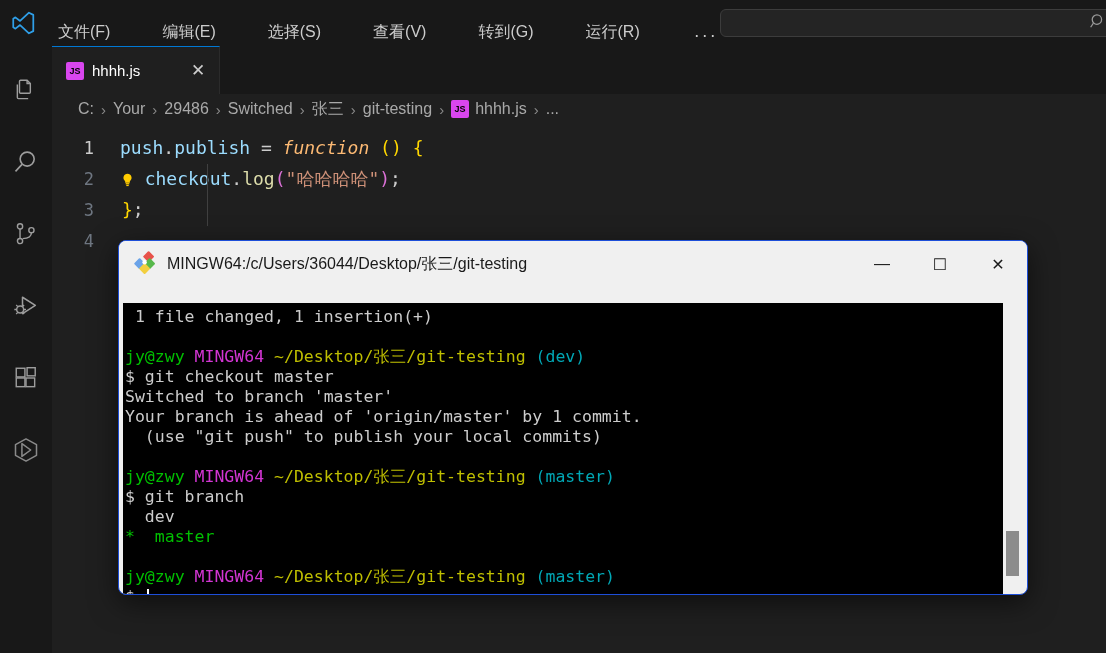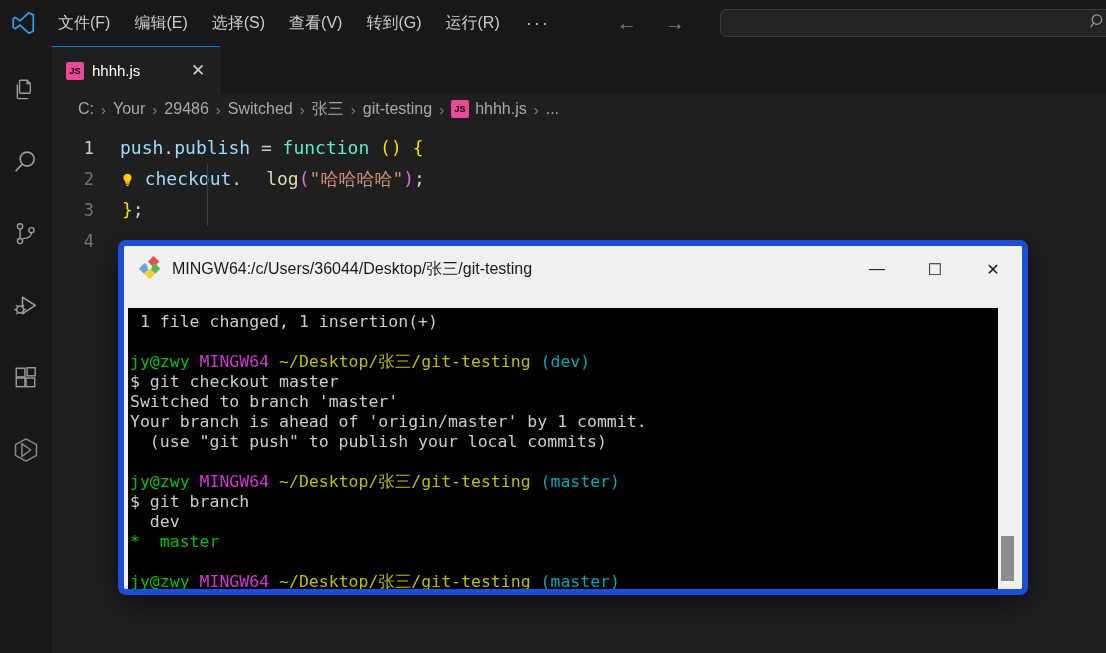--- a/index.html
+++ b/index.html
@@ -11,21 +11,21 @@
   }
   #root { position: relative; width: 1106px; height: 653px; background: #1f1f1f; }
 
   
   .titlebar {
     position: absolute; left: 0; top: 0; width: 1106px; height: 46px;
     background: #181818;
     display: flex; align-items: center;
   }
   .vscode-logo { width: 46px; height: 46px; display: flex; align-items: center; justify-content: center; }
-  .menu-items { display: flex; align-items: center; height: 46px; }
+  .menu-items { display: flex; align-items: flex-end; height: 46px; gap: 28px; }
   .menu-item {
     color: #cccccc; font-size: 16px; padding: 4px 12px; cursor: default;
     white-space: nowrap; line-height: 20px;
   }
   .menu-more { color: #cccccc; font-size: 18px; padding: 0 14px; letter-spacing: 2px; }
   .nav-arrows { display: flex; align-items: center; margin-left: 52px; gap: 26px; }
   .nav-arrow { color: #868686; font-size: 20px; width: 22px; text-align: center; }
   .cmd-center {
     position: absolute; left: 720px; top: 9px; width: 396px; height: 28px;
     background: #242424; border: 1px solid #3c3c3c; border-radius: 6px;
@@ -52,21 +52,21 @@
     position: absolute; left: 52px; top: 46px; width: 1054px; height: 607px;
     background: #1f1f1f;
   }
   .tabbar { position: relative; height: 48px; background: #181818; }
   .tab {
     position: absolute; left: 0; top: 0; width: 168px; height: 48px;
     background: #1f1f1f; border-top: 1px solid #0078d4; border-right: 1px solid #2b2b2b;
     display: flex; align-items: center; padding: 0 10px 0 14px; gap: 8px;
   }
   .js-badge {
-    width: 18px; height: 18px; background: #ec4899; color: #000;
+    width: 18px; height: 18px; background: #d946ef; color: #000;
     font-size: 9px; font-weight: bold; display: flex; align-items: center;
     justify-content: center; border-radius: 2px; flex: none;
     font-family: "Liberation Sans", sans-serif;
   }
   .tab-label { color: #ffffff; font-size: 15px; flex: 1; white-space: nowrap; }
   .tab-close { color: #cccccc; font-size: 17px; width: 22px; text-align: center; cursor: pointer; }
 
   
   .breadcrumb {
     height: 30px; display: flex; align-items: center; padding-left: 26px;
@@ -78,33 +78,33 @@
 
   
   .code-area { position: relative; background: #1f1f1f; padding-top: 8px; font-family: "DejaVu Sans Mono", monospace; }
   .code-line { height: 31px; display: flex; align-items: center; font-size: 18px; }
   .ln { width: 68px; text-align: right; color: #6e7681; padding-right: 26px; flex: none; font-size: 17px; }
   .ln.active { color: #cccccc; }
   .indent-guide {
     position: absolute; left: 155px; top: 40px; width: 1px; height: 62px; background: #404040;
   }
   .tk-var { color: #9cdcfe; }
-  .tk-prop { color: #dcdcaa; margin-left: 24px; }
+  .tk-prop { color: #dcdcaa; }
   .tk-punct { color: #cccccc; }
-  .tk-kw { color: #5eead4; }
+  .tk-kw { color: #fdba74; font-style: italic; }
   .tk-paren-y { color: #ffd700; }
   .tk-paren-p { color: #da70d6; }
   .tk-str { color: #ce9178; }
   .bulb { color: #ffcc00; font-size: 16px; }
 
   
   .term-window {
     position: absolute; left: 118px; top: 240px; width: 910px; height: 355px;
     background: #f0f0f0; border-radius: 8px;
-    border: 6px solid #1d4ed8;
+    border: 1px solid #1d4ed8;
     box-shadow: 0 8px 28px rgba(0,0,0,0.55);
     overflow: hidden;
   }
   .term-titlebar {
     height: 46px; background: #f0f0f0; display: flex; align-items: center; padding-left: 14px;
   }
   .term-icon { width: 26px; height: 26px; flex: none; margin-right: 8px; }
   .term-title { color: #1a1a1a; font-size: 16px; flex: 1; white-space: nowrap; }
   .win-btns { display: flex; height: 46px; }
   .win-btn {

